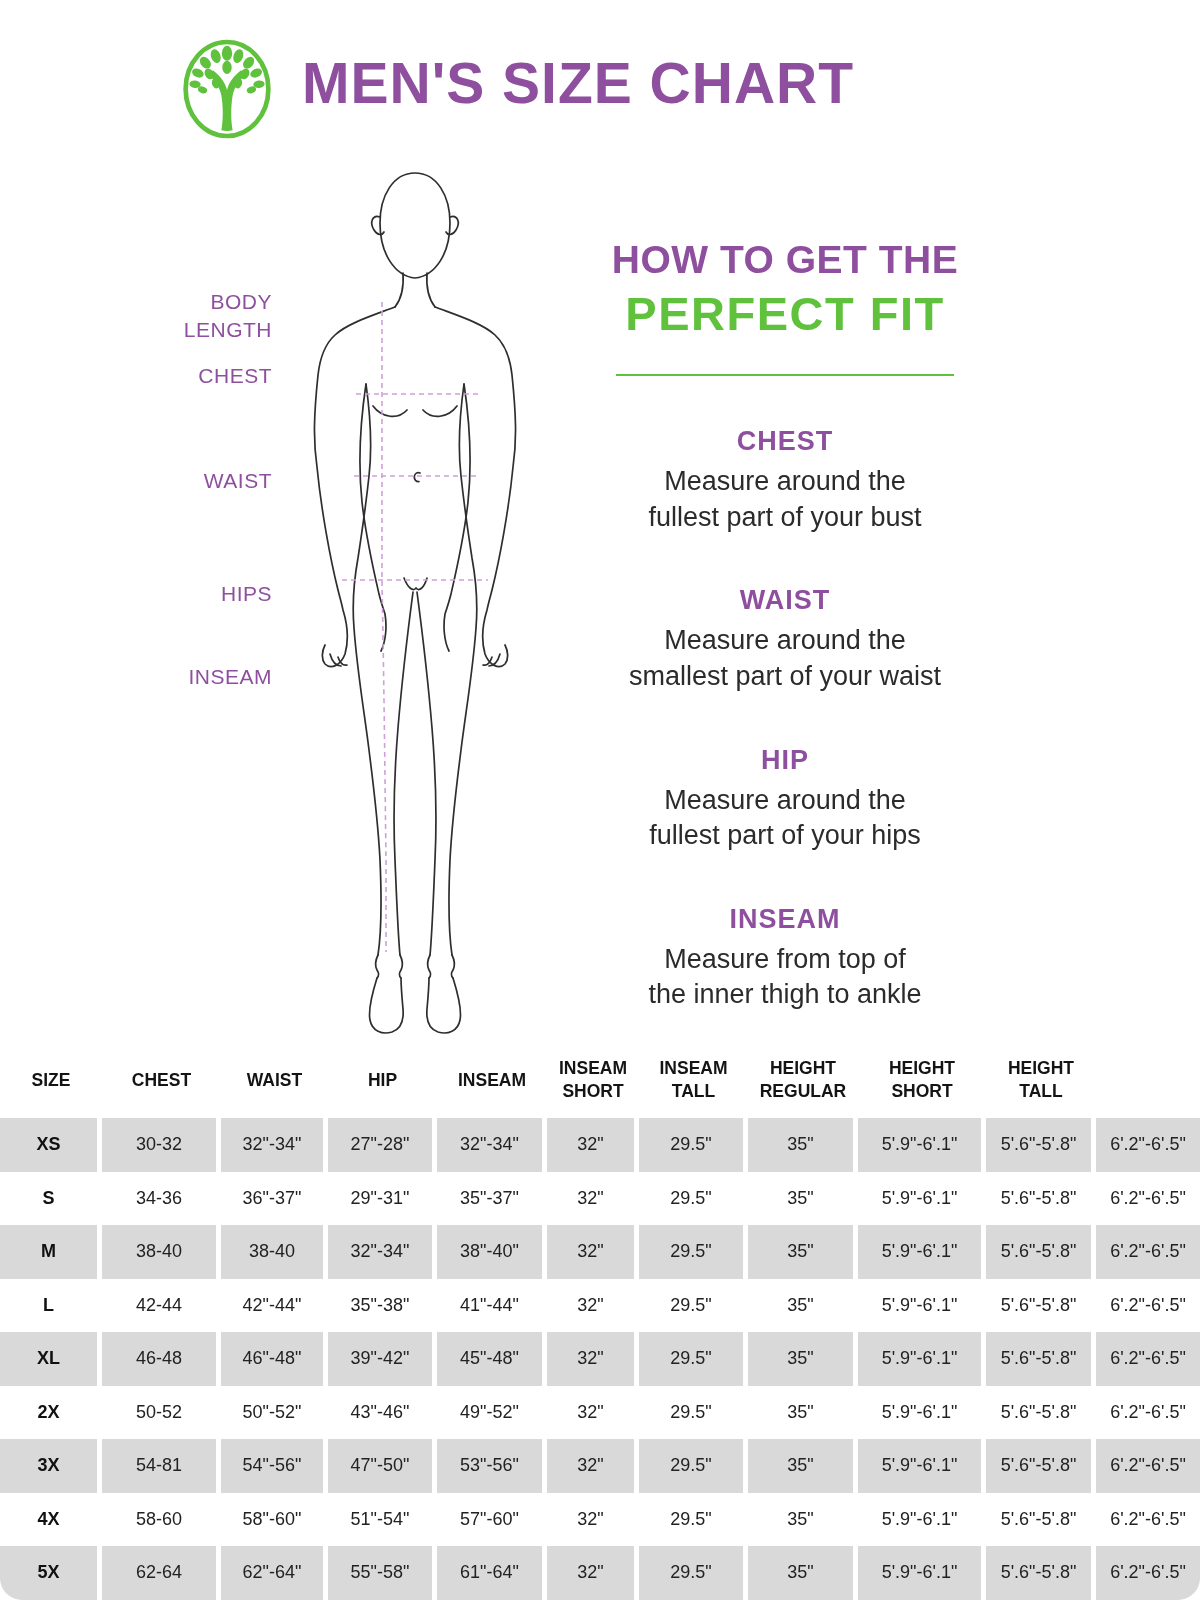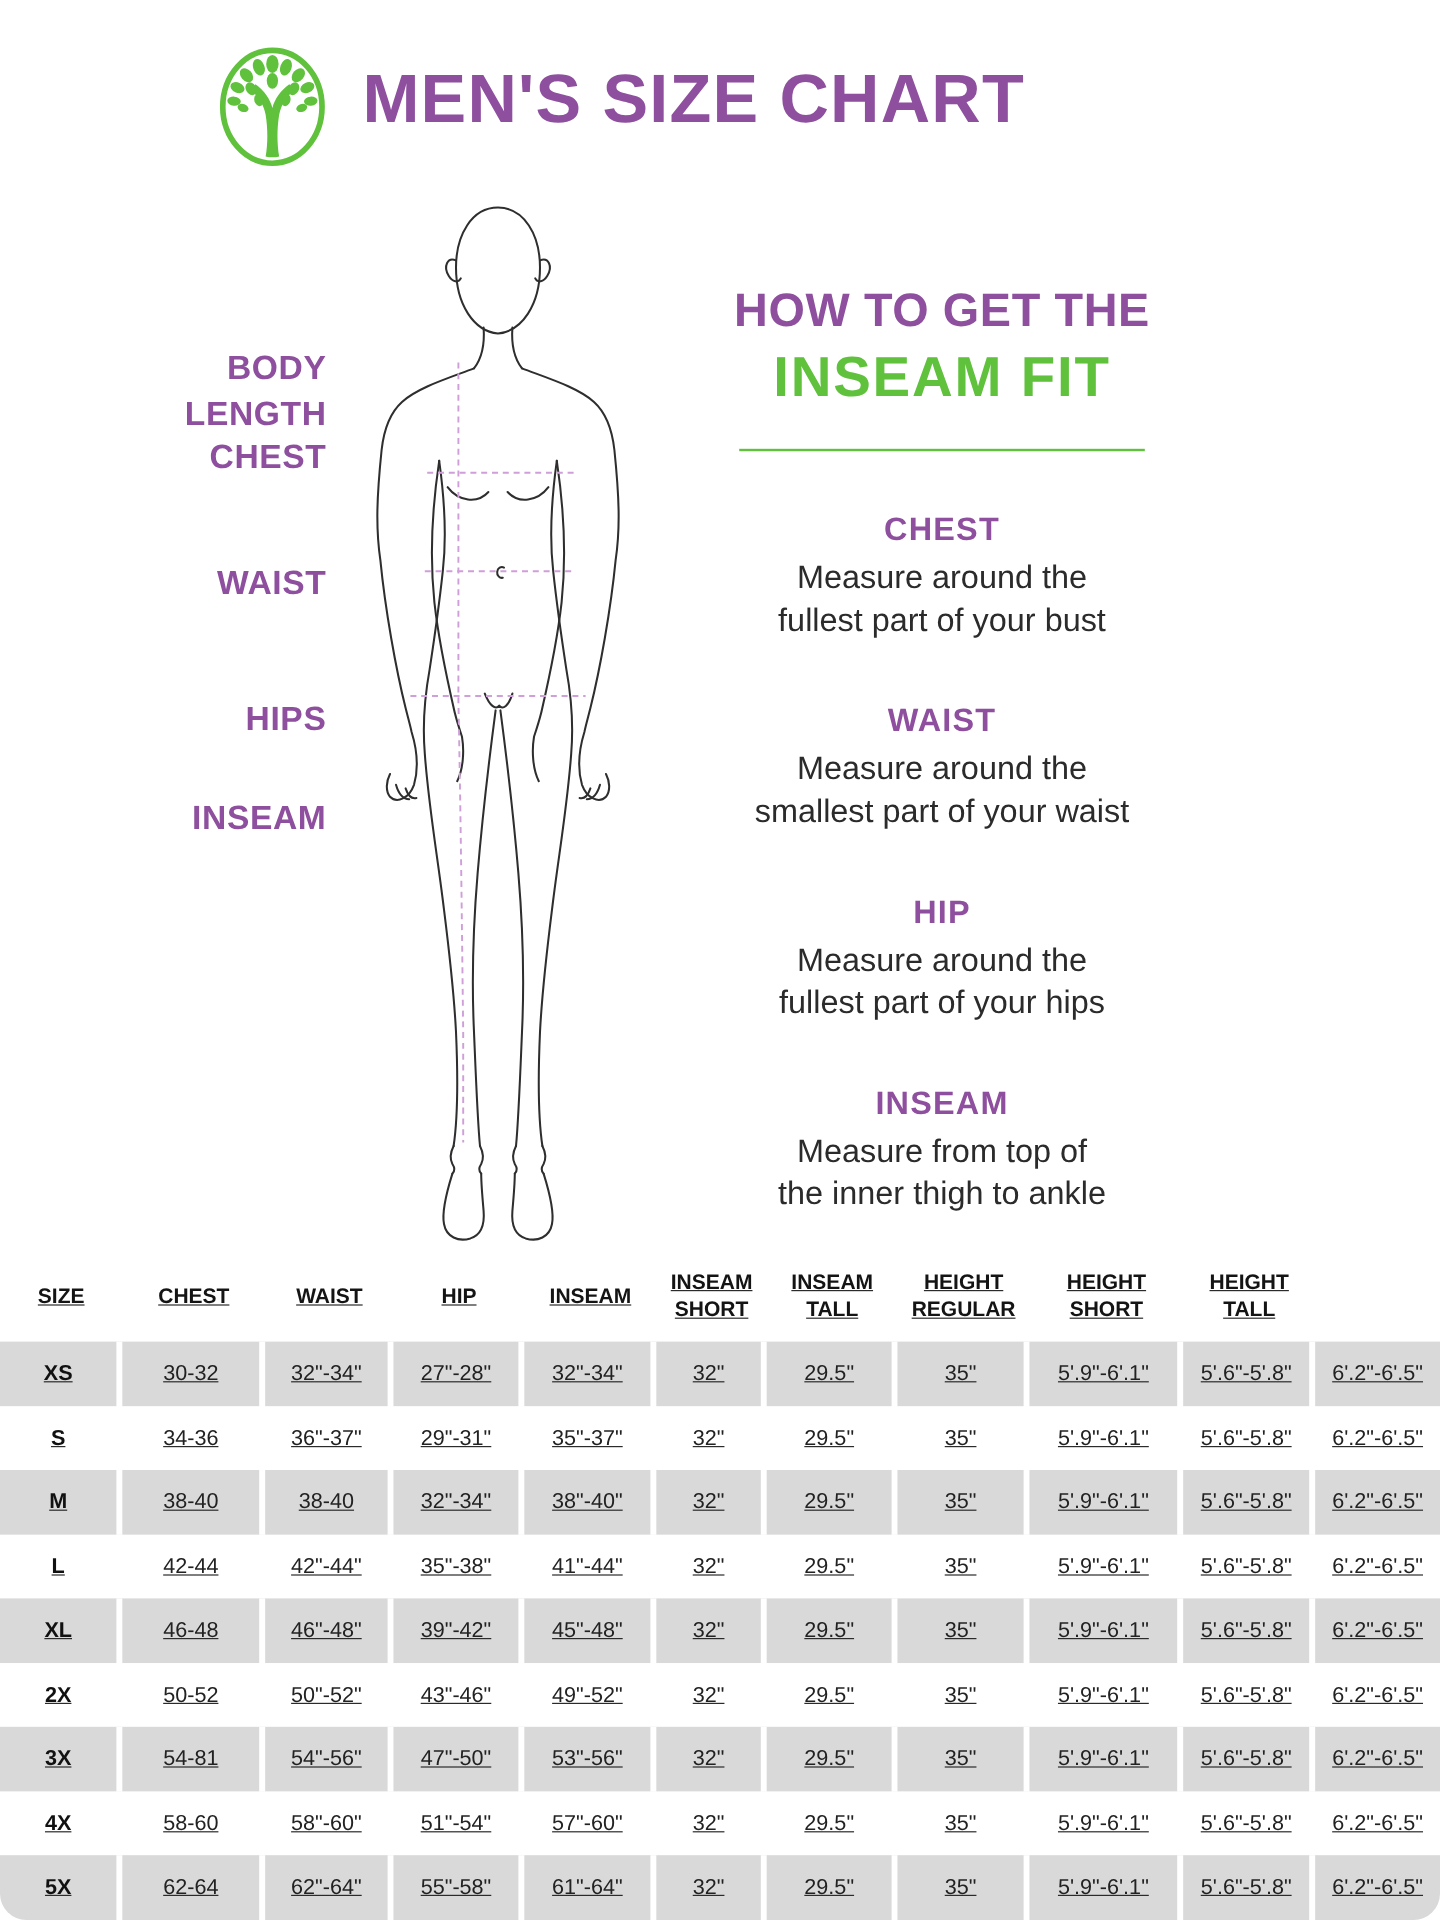--- a/index.html
+++ b/index.html
@@ -15,40 +15,40 @@
         font-family:"Liberation Sans", sans-serif;color:var(--ink);border-radius:22px;}
 
   
   .logo{position:absolute;left:180px;top:36px;width:94px;height:106px;}
   .title{position:absolute;left:302px;top:50px;font-size:57px;font-weight:bold;
          color:var(--purple);letter-spacing:1px;white-space:nowrap;}
 
   
   .figure{position:absolute;left:280px;top:160px;width:260px;height:890px;}
   .fig-label{position:absolute;width:118px;text-align:right;color:var(--purple);
-             font-weight:bold;font-size:28px;line-height:1.35;letter-spacing:.5px;
+             font-weight:normal;font-size:21px;line-height:1.35;letter-spacing:.5px;
              white-space:pre-line;}
   .lbl-bodylength{left:154px;top:288px;}
   .lbl-chest{left:154px;top:362px;}
   .lbl-waist{left:154px;top:467px;}
   .lbl-hips{left:154px;top:580px;}
   .lbl-inseam{left:154px;top:663px;}
 
   
   .guide{position:absolute;left:595px;top:238px;width:380px;text-align:center;}
   .guide-title1{font-size:39px;font-weight:bold;color:var(--purple);letter-spacing:.5px;}
   .guide-title2{font-size:47px;font-weight:bold;color:var(--green);letter-spacing:1.5px;margin-top:4px;}
   .divider{width:338px;height:2px;background:var(--green);margin:33px auto 0;}
   .gsec{margin-top:50px;}
   .gsec:first-of-type{margin-top:36px;}
   .gsec h3{margin:0 0 7px;font-size:27px;color:var(--purple);letter-spacing:1px;font-weight:bold;}
   .gsec p{margin:0;font-size:27px;line-height:1.32;color:var(--ink);white-space:pre-line;}
 
   
-  .size-table{position:absolute;left:0;top:1042px;width:1000px;text-decoration:underline;}
+  .size-table{position:absolute;left:0;top:1042px;width:1000px;}
   .thead-row,.trow{display:grid;
     grid-template-columns:102px 119px 107px 109px 110px 92px 109px 110px 128px 110px 104px;}
   .thead-row{height:76px;background:#fff;}
   .th{display:flex;align-items:center;justify-content:center;text-align:center;
       font-weight:bold;font-size:17.5px;line-height:1.3;color:#141414;white-space:pre-line;}
   .trow{height:53.5px;}
   .td{display:flex;align-items:center;justify-content:center;font-size:18px;color:#222;
       background:#fff;border-right:5px solid #fff;}
   .td:last-child{border-right:none;}
   .trow.shade .td{background:var(--rowgray);}
@@ -133,21 +133,21 @@
     <g fill="none" stroke="#cf9fd9" stroke-width="1.6" stroke-dasharray="5 4">
       <path d="M102,142 L102,424 C104,520 105,620 106,700 C106,740 106,770 106,792"></path>
       <path d="M76,234 L202,234"></path>
       <path d="M74,316 L200,316"></path>
       <path d="M62,420 L208,420"></path>
     </g>
   </svg>
 
   <div class="guide">
     <div class="guide-title1">HOW TO GET THE</div>
-    <div class="guide-title2">INSEAM FIT</div>
+    <div class="guide-title2">PERFECT FIT</div>
     <div class="divider"></div>
     <div class="gsec">
       <h3>CHEST</h3>
       <p>Measure around the
 fullest part of your bust</p>
     </div>
     <div class="gsec">
       <h3>WAIST</h3>
       <p>Measure around the
 smallest part of your waist</p>

